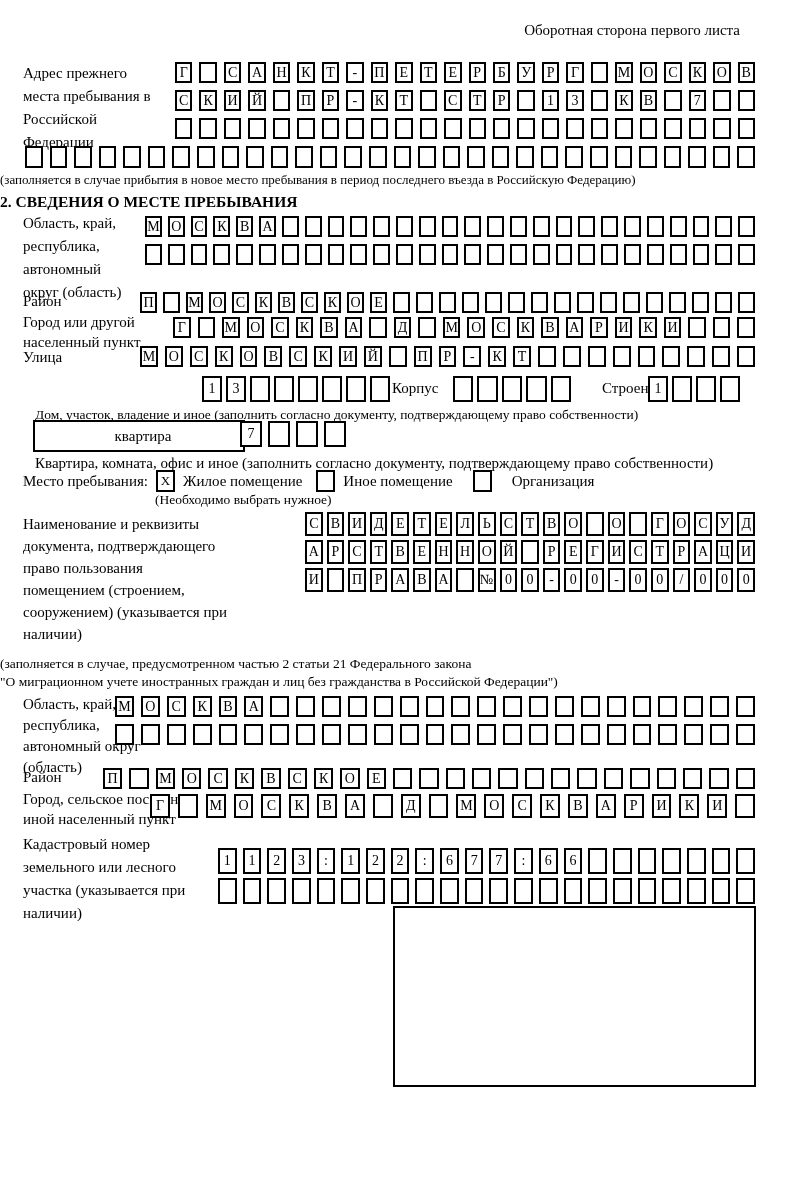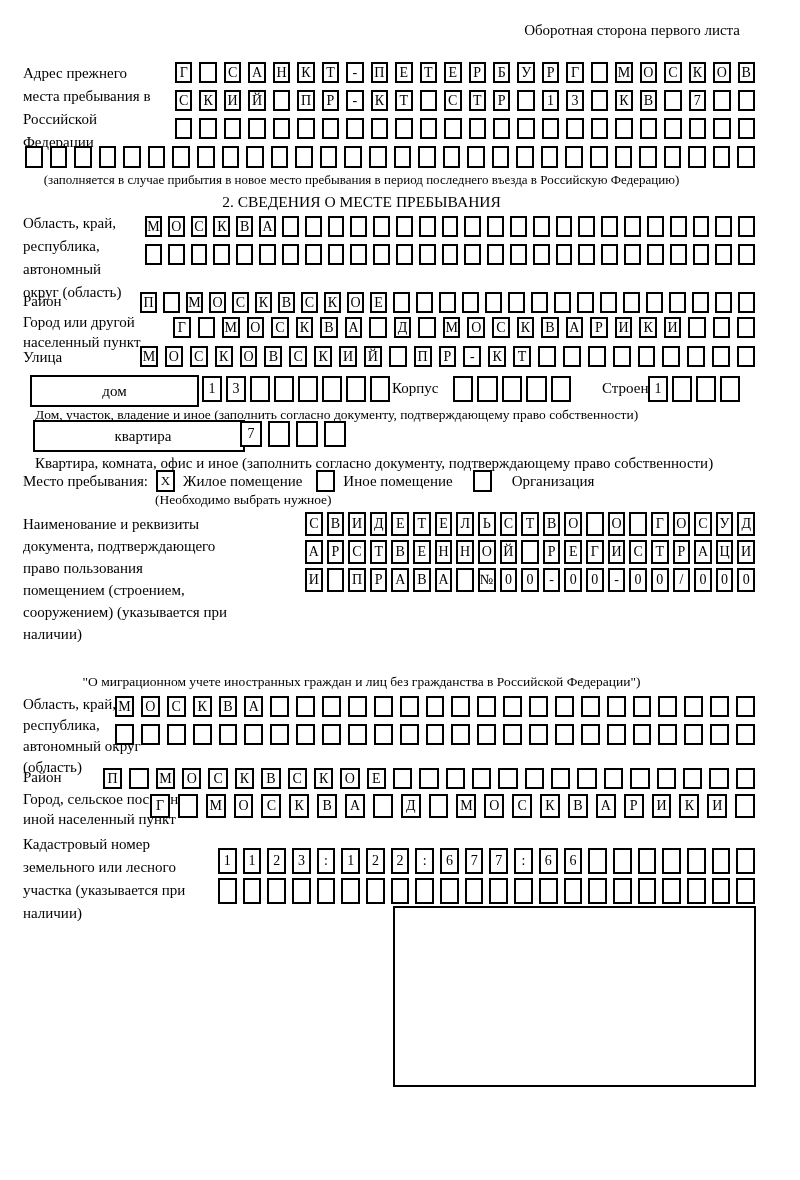--- a/index.html
+++ b/index.html
@@ -1,22 +1,22 @@
 <!DOCTYPE html>
 <html><head>
 <meta charset="utf-8">
 <style>
   html,body{margin:0;padding:0;background:#fff;}
   #page{position:relative;width:800px;height:1180px;background:#fff;color:#000;
         font-family:"Liberation Serif",serif;overflow:hidden;}
   .abs{position:absolute;}
   .lbl{position:absolute;font-size:15px;line-height:23px;}
   .cap{position:absolute;font-size:13px;}
-  .center{left:0;width:723px;text-align:center;}
-  .bold{font-weight:normal;}
+  .center{left:0;width:723px;text-align:left;}
+  .bold{font-weight:bold;}
   .cellrow{position:absolute;display:grid;}
   .cell{border:2px solid #000;background:#fff;display:flex;align-items:center;
         justify-content:center;font-size:14px;line-height:1;}
   .g4{gap:4px}.g6{gap:6px}.g7{gap:7px}.g8{gap:8px}
   .labelbox{position:absolute;border:2px solid #000;display:flex;align-items:center;
         justify-content:center;font-size:15px;background:#fff;}
   .chk{display:inline-flex;width:15px;height:18px;border:2px solid #000;align-items:center;
         justify-content:center;font-size:13px;flex:0 0 auto;}
   .stampbox{position:absolute;border:2px solid #000;background:#fff;}
   .inline-lbl{font-size:15px;}
@@ -284,21 +284,20 @@
       <span class="cell"></span>
       <span class="cell"></span>
       <span class="cell"></span>
       <span class="cell"></span>
       <span class="cell"></span>
       <span class="cell"></span>
       <span class="cell"></span>
       <span class="cell"></span>
     </div>
 
-  <div class="labelbox" style="left:30px;top:375px;width:165px;height:28px;">дом</div>
   <div class="cellrow g4" style="left: 202px; top: 376px; width: 188px; height: 26px; grid-template-columns: repeat(8, 1fr);">
       <span class="cell">1</span>
       <span class="cell">3</span>
       <span class="cell"></span>
       <span class="cell"></span>
       <span class="cell"></span>
       <span class="cell"></span>
       <span class="cell"></span>
       <span class="cell"></span>
     </div>
@@ -403,20 +402,21 @@
       <span class="cell">0</span>
       <span class="cell">-</span>
       <span class="cell">0</span>
       <span class="cell">0</span>
       <span class="cell">/</span>
       <span class="cell">0</span>
       <span class="cell">0</span>
       <span class="cell">0</span>
     </div>
 
+  <div class="cap center" style="top:656px;font-size:13.5px;">(заполняется в случае, предусмотренном частью 2 статьи 21 Федерального закона</div>
   <div class="cap center" style="top:674px;font-size:13.5px;">"О миграционном учете иностранных граждан и лиц без гражданства в Российской Федерации")</div>
 
   <div class="lbl" style="left:23px;top:694px;width:135px;line-height:21px;">Область, край, республика, автономный округ (область)</div>
   <div class="cellrow g7" style="left: 115px; top: 696px; width: 640px; height: 21px; grid-template-columns: repeat(25, 1fr);">
       <span class="cell">М</span>
       <span class="cell">О</span>
       <span class="cell">С</span>
       <span class="cell">К</span>
       <span class="cell">В</span>
       <span class="cell">А</span>

